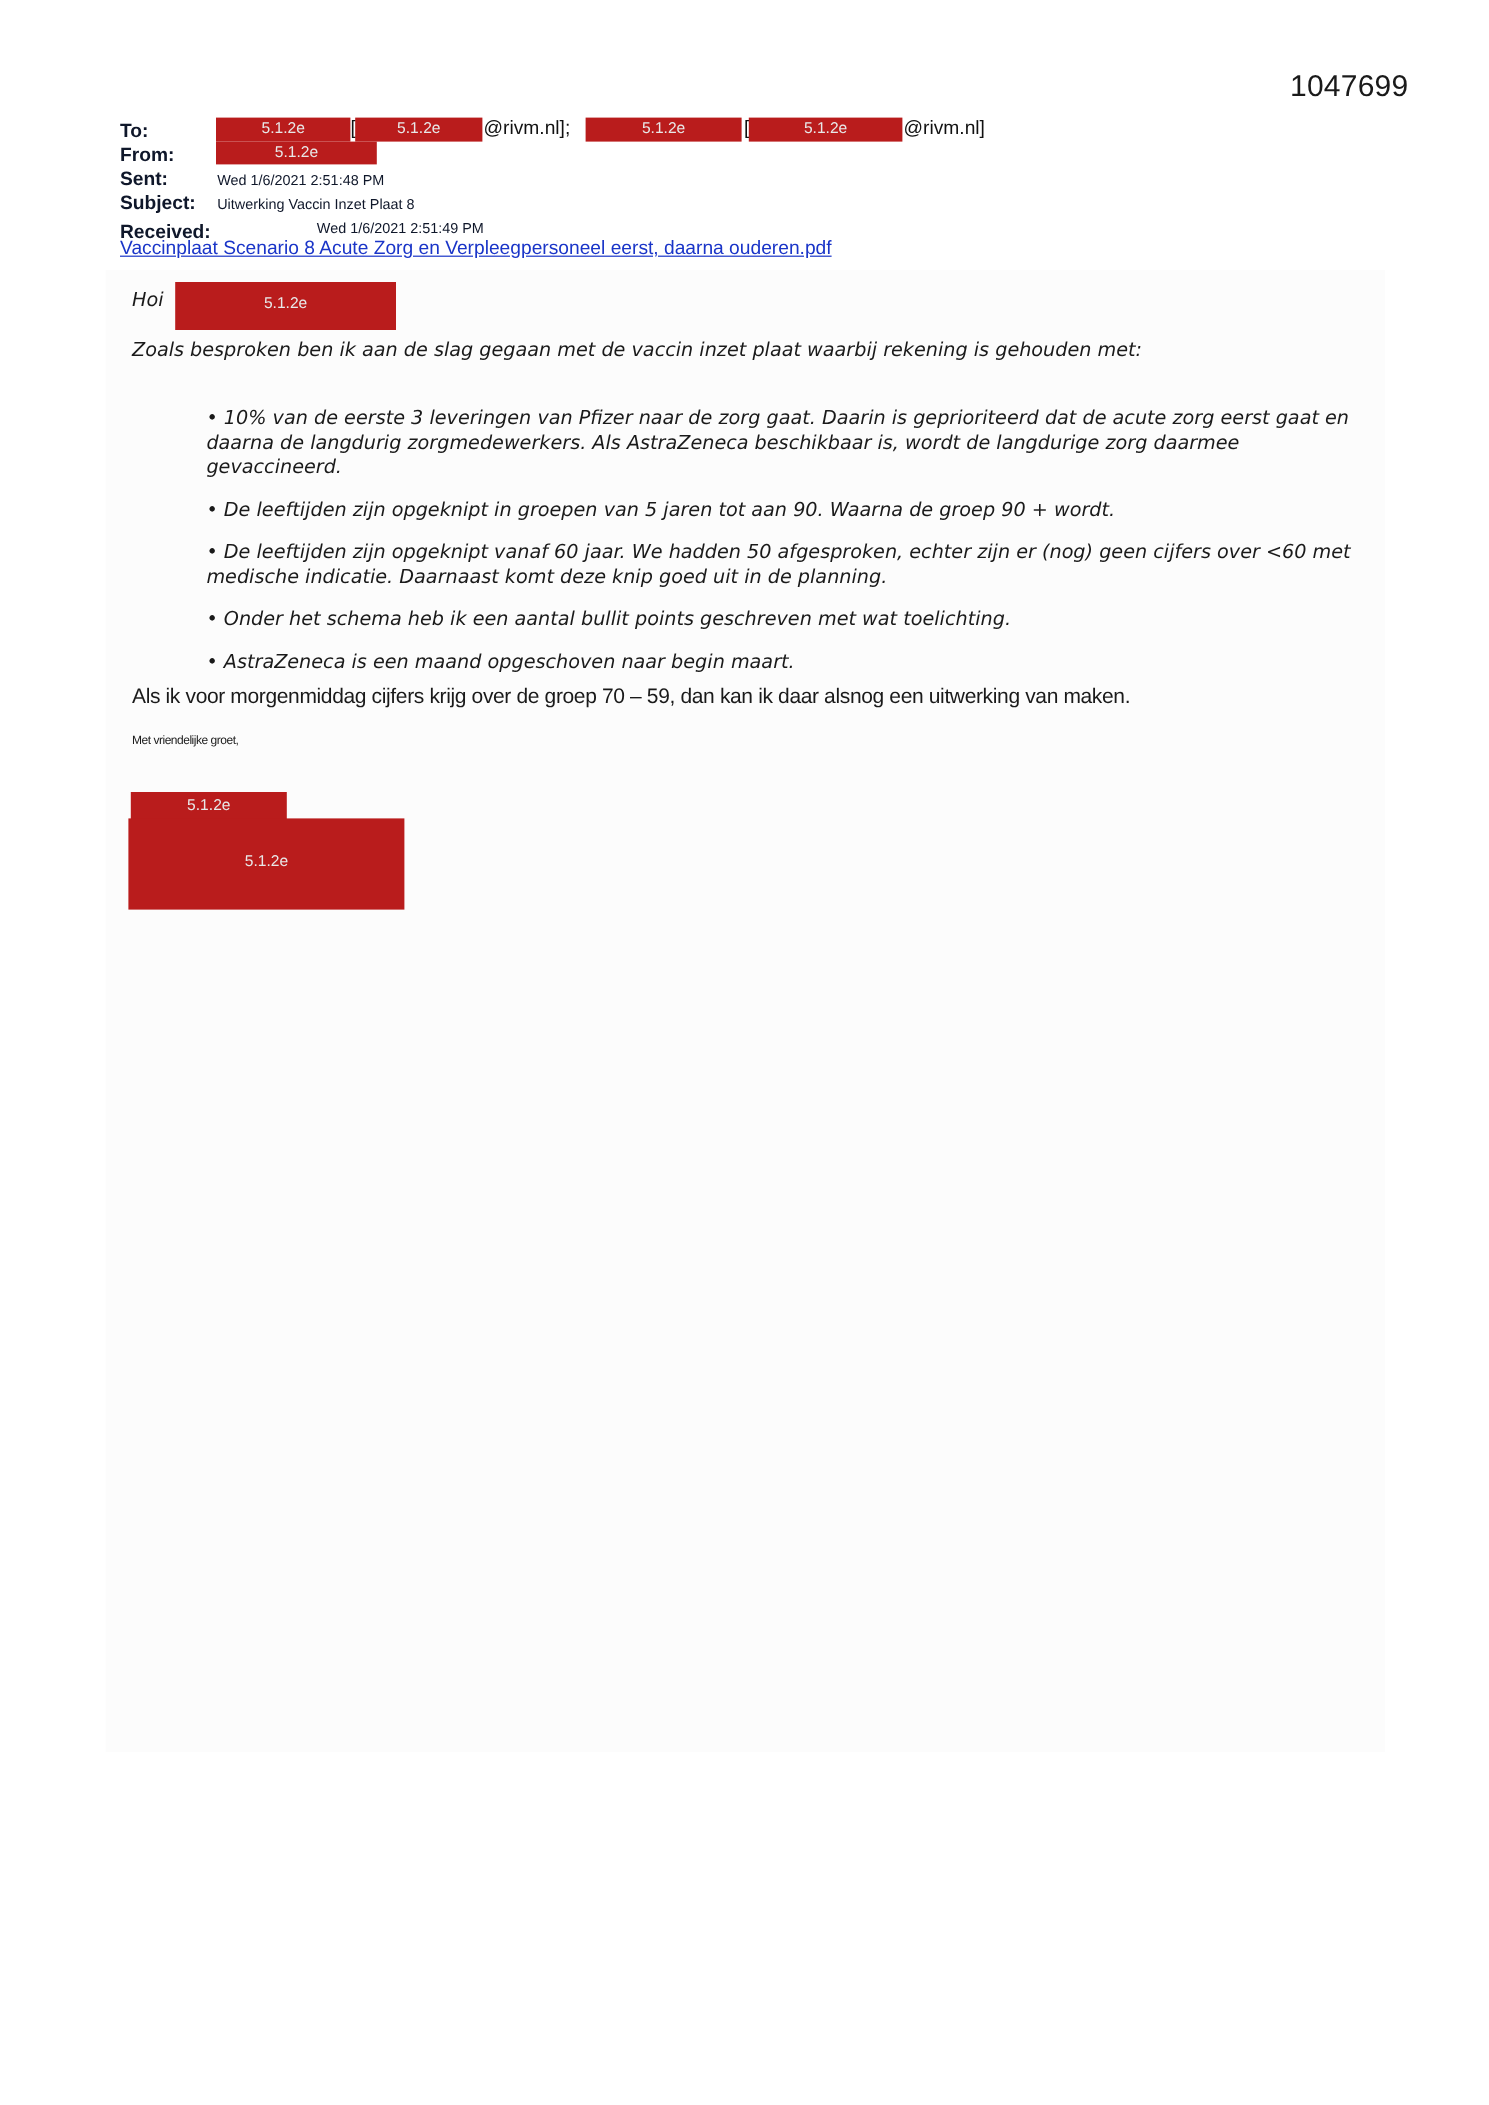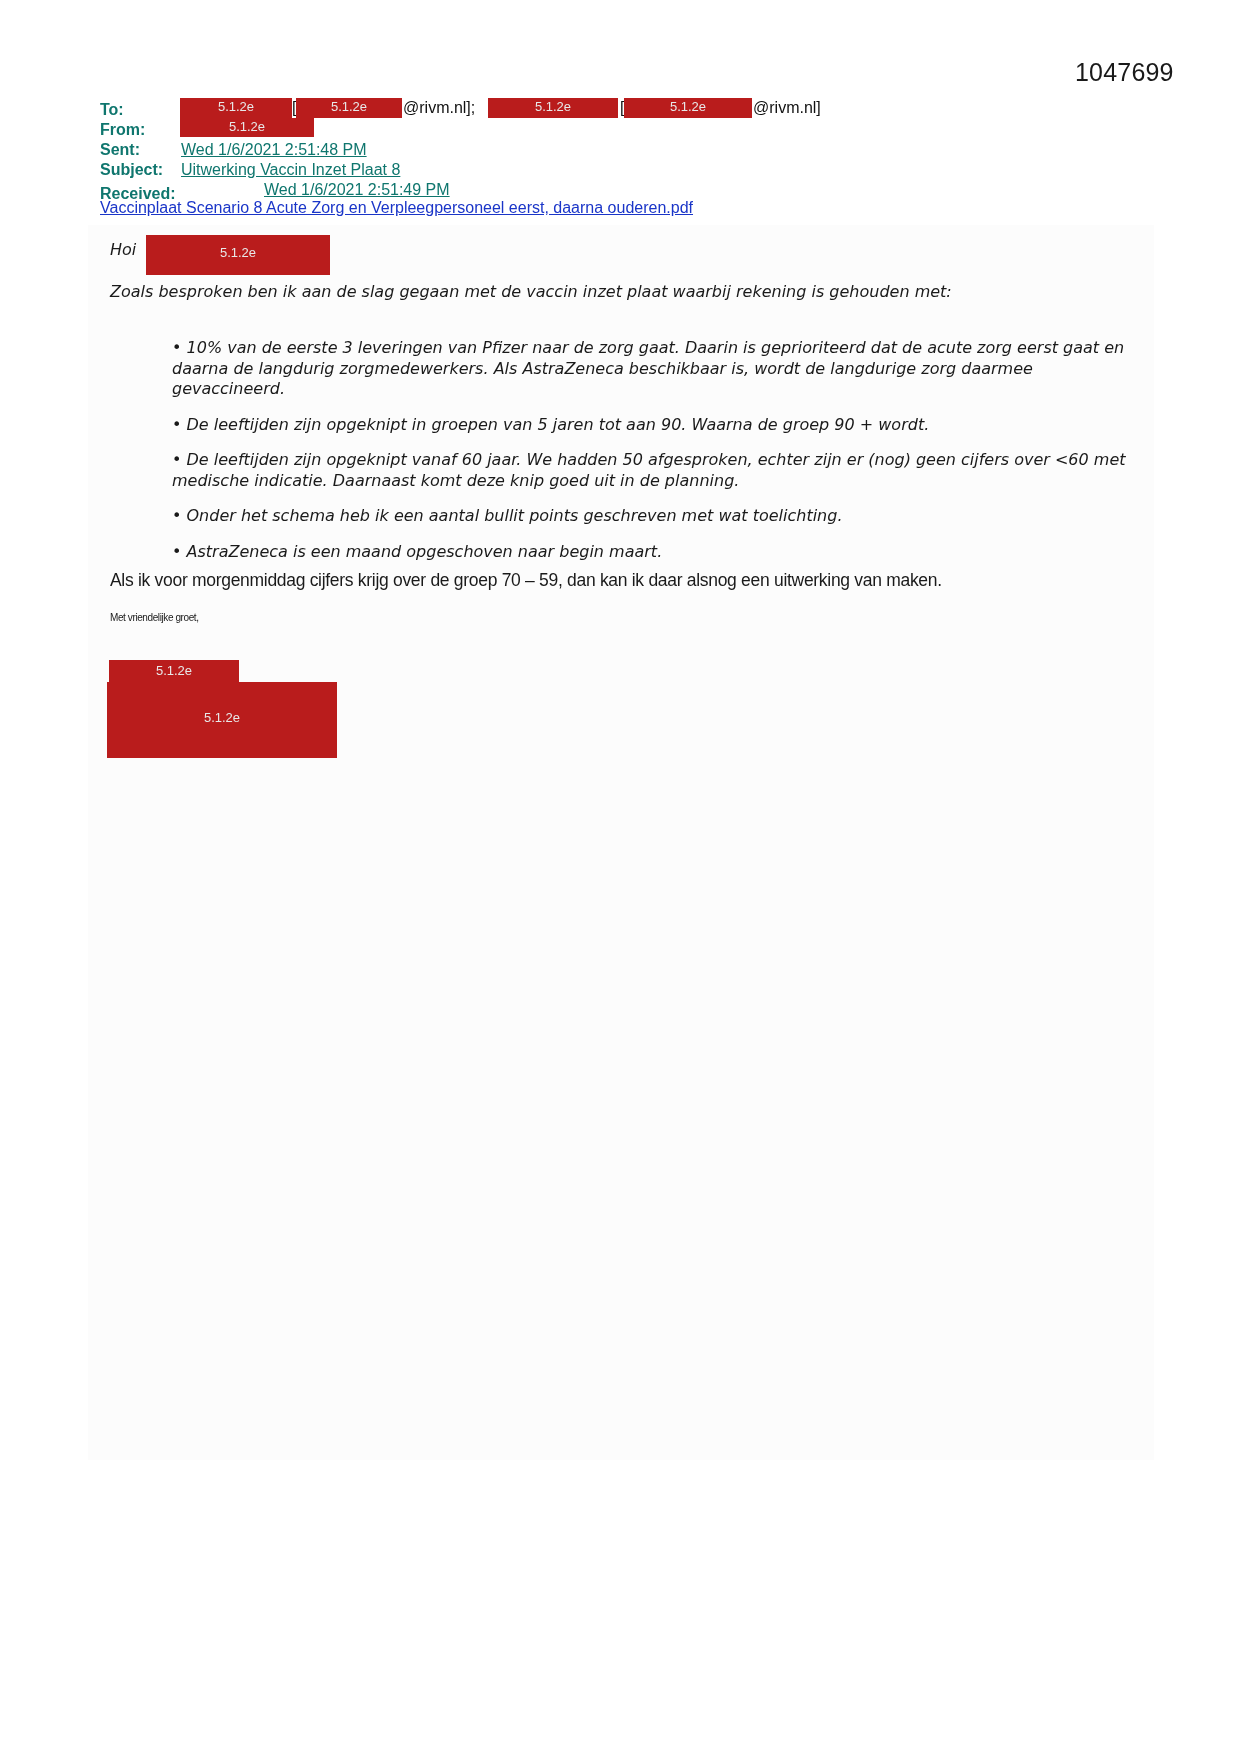--- a/index.html
+++ b/index.html
@@ -8,23 +8,23 @@
     font-family: "Liberation Sans", sans-serif; color: #111;
   }
   .doc-number {
     position: absolute; left: 1075px; top: 58px; font-size: 25px;
     font-family: "Liberation Sans", sans-serif; color: #1a1a1a; letter-spacing: 0.2px;
   }
   .body-panel {
     position: absolute; left: 88px; top: 225px; width: 1066px; height: 1235px;
     background: #fcfcfc;
   }
-  .hdr { position: absolute; font-size: 16px; line-height: 20px; color: #0f766e; white-space: nowrap; }
+  .hdr { position: absolute; font-size: 16px; line-height: 20px; color: #0f172a; white-space: nowrap; }
   .hdr-label { position: absolute; left: 100px; font-weight: bold; font-size: 16px; }
-  .hdr-value { position: absolute; font-size: 16px; text-decoration: underline; }
+  .hdr-value { position: absolute; font-size: 12px; }
   .redact {
     position: absolute; background: #b91c1c; color: #e8e8e8; font-size: 13px;
     font-family: "Liberation Sans", sans-serif; text-align: center;
   }
   .plain { position: absolute; font-size: 16px; color: #111; white-space: nowrap; }
   .attachment-link {
     position: absolute; left: 100px; top: 199px; font-size: 16px; color: #1a35c8;
     text-decoration: underline; white-space: nowrap; cursor: pointer;
   }
   .verdana { font-family: "DejaVu Sans", sans-serif; font-size: 16px; color: #1a1a1a; font-style: italic; }

